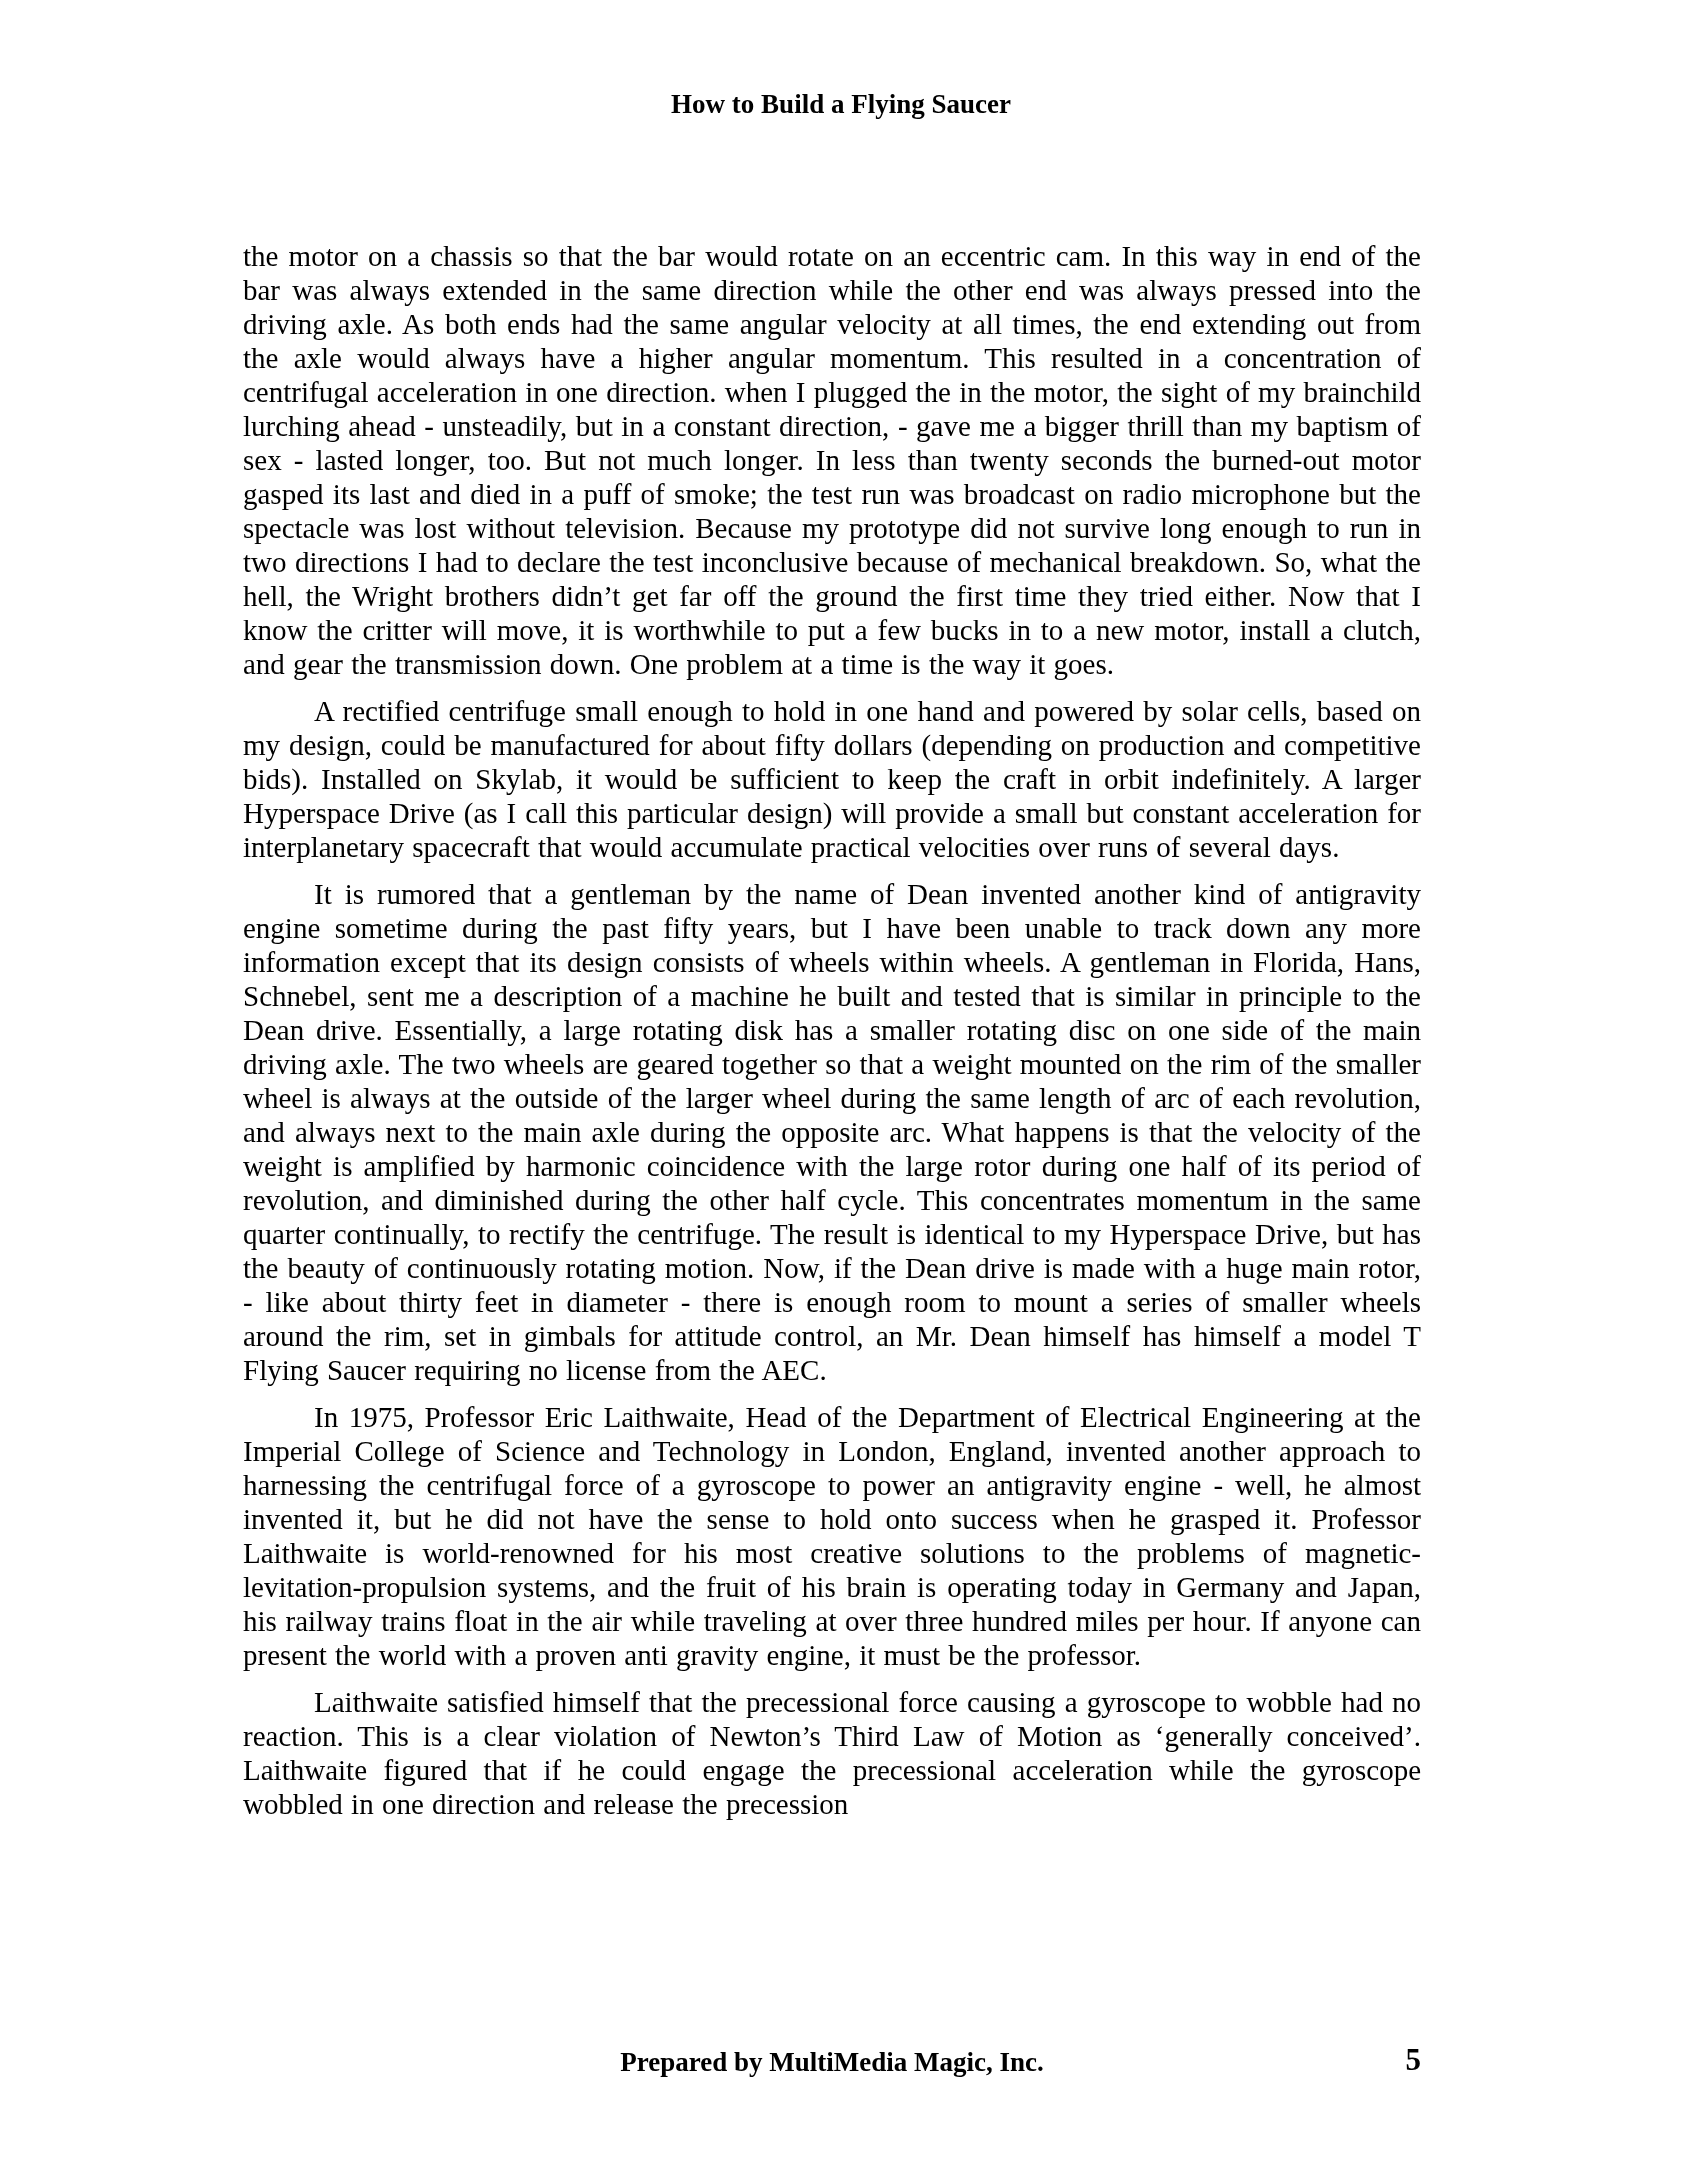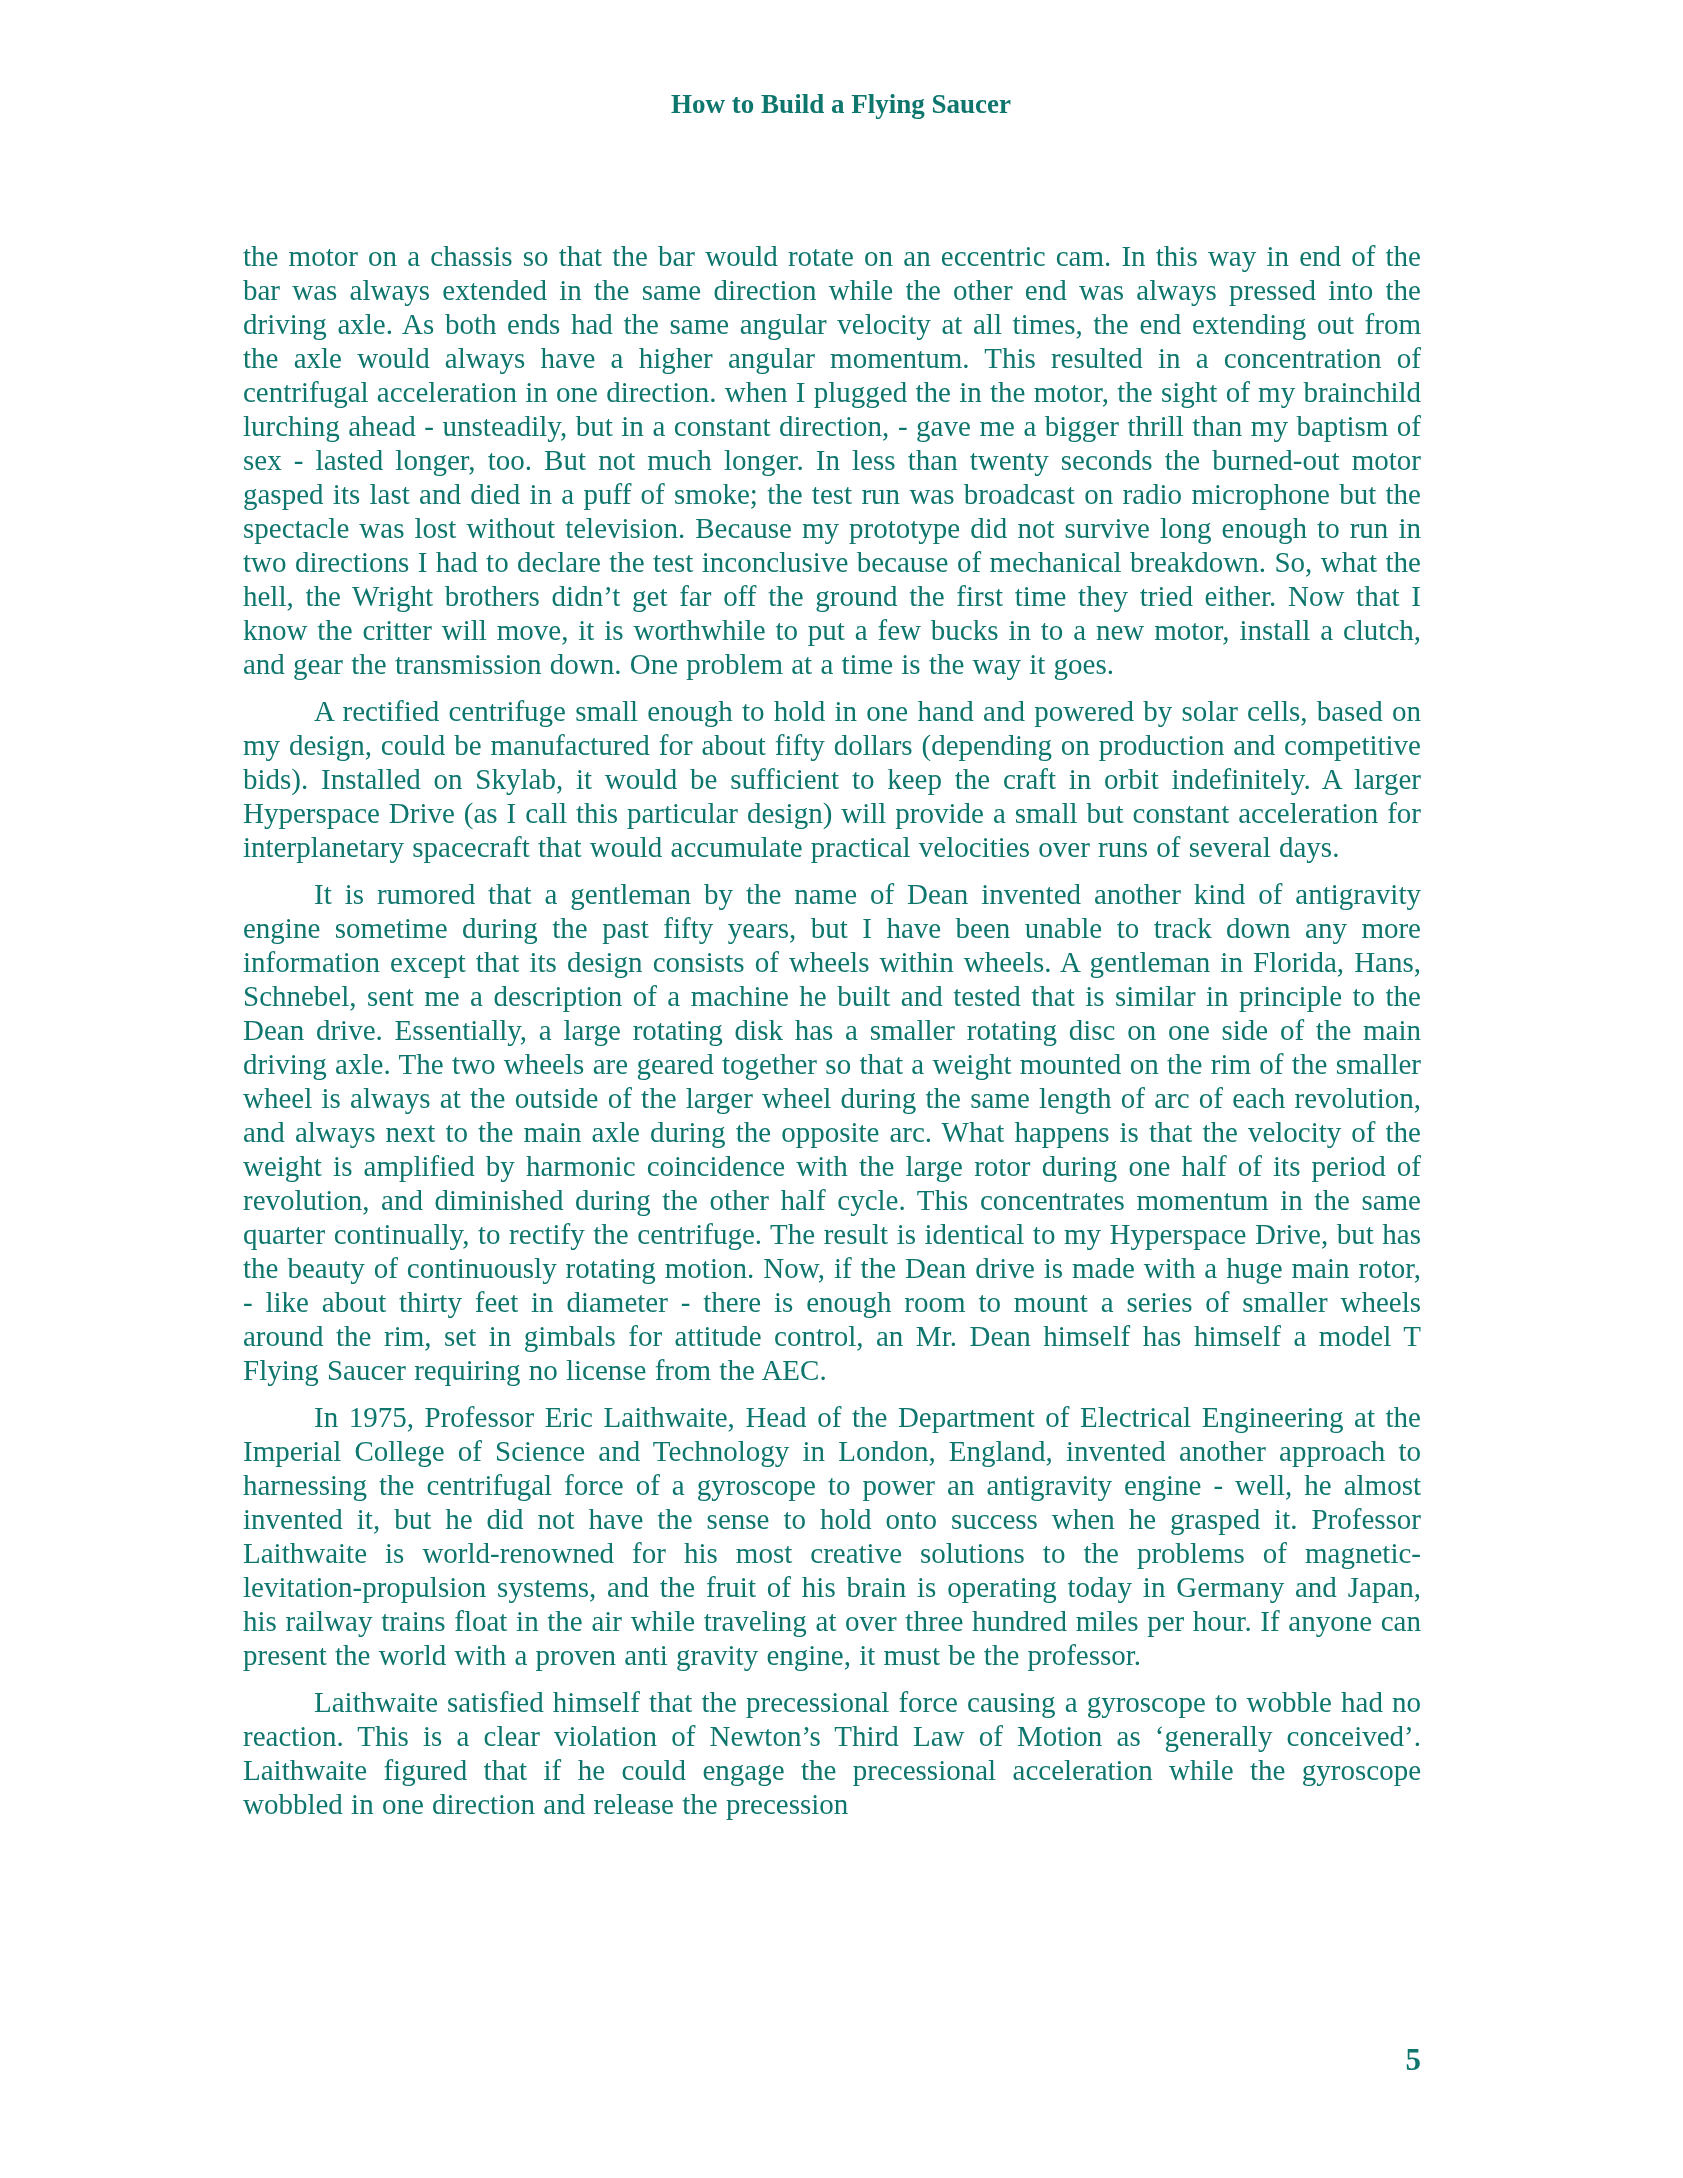--- a/index.html
+++ b/index.html
@@ -5,21 +5,21 @@
   html, body {
     margin: 0;
     padding: 0;
     background: #ffffff;
   }
   .page {
     position: relative;
     width: 1683px;
     height: 2178px;
     background: #ffffff;
-    color: #0f766e;
+    color: #000000;
     font-family: "Liberation Serif", "DejaVu Serif", serif;
     overflow: hidden;
   }
   .header-title {
     position: absolute;
     top: 87px;
     left: 252px;
     width: 1178px;
     text-align: center;
     font-weight: bold;
@@ -78,17 +78,18 @@
 
   <div class="content">
     <p>the motor on a chassis so that the bar would rotate on an eccentric cam. In this way in end of the bar was always extended in the same direction while the other  end  was always pressed into the driving axle. As both ends had the same angular velocity at all times,  the  end  extending  out  from  the  axle  would  always  have  a  higher  angular momentum. This resulted in a concentration of centrifugal acceleration in one direction. when I plugged the in the motor, the sight of my brainchild lurching ahead - unsteadily, but in a constant direction, - gave me a bigger thrill than my baptism of sex - lasted longer, too. But not much longer. In less than  twenty  seconds  the  burned-out  motor gasped its last and died in a  puff  of  smoke;  the  test  run  was  broadcast  on  radio microphone but the spectacle was lost without television. Because my prototype did not survive long enough  to  run  in  two  directions  I  had  to  declare  the  test  inconclusive because of mechanical breakdown. So, what the hell, the Wright brothers didn’t get far off the ground the first time they tried either. Now that I know the critter will move, it is worthwhile  to  put  a  few  bucks  in  to  a  new  motor,  install  a  clutch,  and  gear  the transmission down. One problem at a time is the way it goes.</p>
     <p class="indent">A rectified centrifuge small enough to hold in one hand and powered by solar cells, based on my design, could be manufactured for about fifty dollars (depending on production and competitive bids). Installed on Skylab, it would be sufficient to keep the craft in orbit indefinitely. A larger Hyperspace Drive (as I call this particular design) will provide  a  small  but  constant  acceleration  for  interplanetary  spacecraft  that  would accumulate practical velocities over runs of several days.</p>
     <p class="indent">It is rumored that a gentleman by the name of Dean invented another kind of antigravity engine sometime during the past fifty years, but I have been unable to track down any more information except that its design consists of wheels within wheels. A gentleman in Florida, Hans, Schnebel, sent me a description of a machine he built and tested that is similar in principle to the Dean drive. Essentially, a large rotating disk has a smaller rotating disc on one side of the main driving axle. The two wheels are geared together so that a weight mounted on the rim of the smaller wheel is always  at  the outside of the larger wheel during the same length of arc of each revolution, and always next to the main axle during the opposite arc. What happens is that the velocity of the weight is amplified by harmonic coincidence with the large rotor during one half of its period  of  revolution,  and  diminished  during  the  other  half  cycle.  This  concentrates momentum  in  the  same  quarter  continually,  to  rectify  the  centrifuge.  The  result  is identical to my Hyperspace Drive, but has the beauty of continuously rotating motion. Now, if the Dean drive is made with a huge  main  rotor,  -  like  about  thirty  feet  in diameter - there is enough room to mount a series of smaller wheels around the rim, set in gimbals for attitude control, an Mr. Dean himself has himself a model T Flying Saucer requiring no license from the AEC.</p>
     <p class="indent">In  1975,  Professor  Eric  Laithwaite,  Head  of  the  Department  of  Electrical Engineering at  the  Imperial  College  of  Science  and  Technology  in  London,  England, invented another approach to harnessing the centrifugal force of a gyroscope to power an antigravity engine - well, he almost invented it, but he did not have the sense to hold onto success when he grasped it. Professor Laithwaite is world-renowned for his most creative solutions to the problems of magnetic-levitation-propulsion systems, and the fruit of his brain is operating today in Germany and Japan, his railway trains float in the air while traveling at over three hundred miles per hour. If anyone can present the world with a proven anti gravity engine, it must be the professor.</p>
     <p class="indent">Laithwaite satisfied himself that the precessional force causing a gyroscope to wobble had no reaction. This is a clear violation of Newton’s Third Law of Motion as ‘generally  conceived’.  Laithwaite  figured  that  if  he  could  engage  the  precessional acceleration while the gyroscope wobbled in one direction and release the precession</p>
   </div>
 
   <div class="footer">
+    <div class="prepared-by">Prepared by MultiMedia Magic, Inc.</div>
     <div class="page-number">5</div>
   </div>
 
 </div>
 
 
 </body></html>

